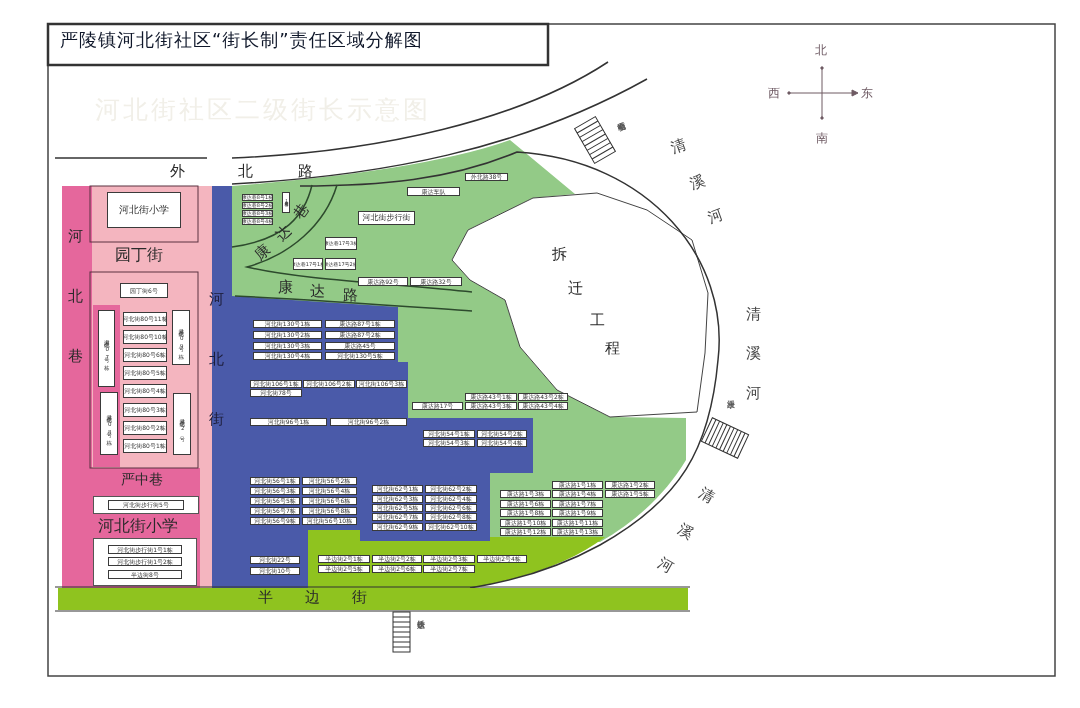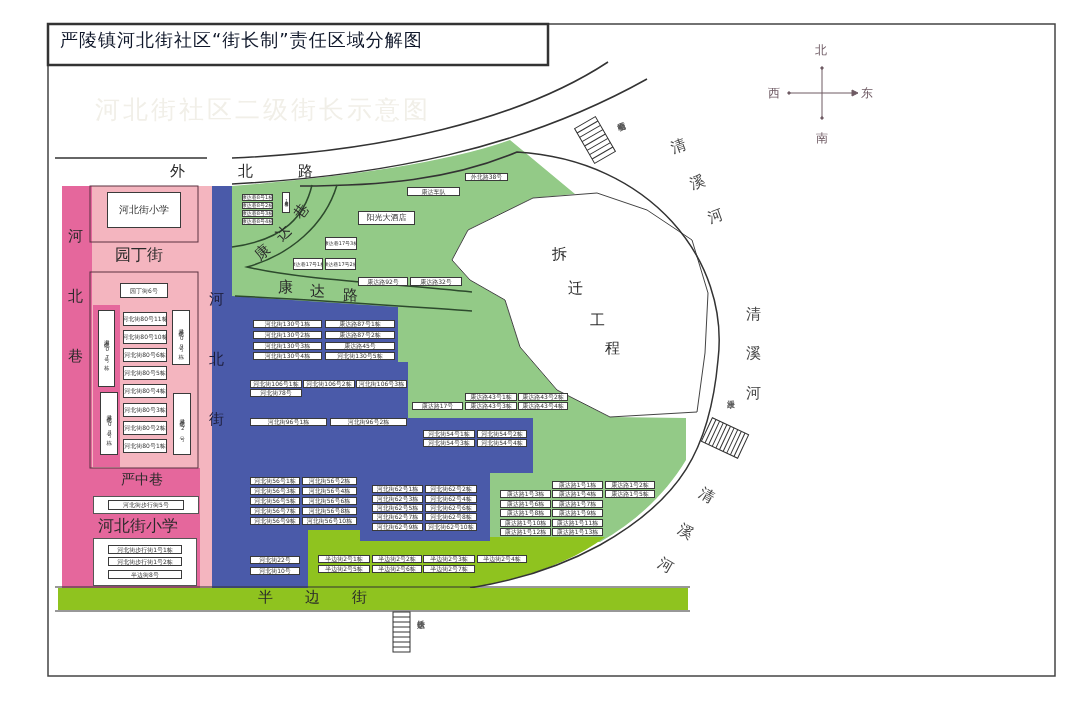--- a/index.html
+++ b/index.html
@@ -176,21 +176,21 @@
   <div class="b" style="left:108px;top:570px;width:74px;height:9px;">半边街8号</div>
 
   <div class="b" style="left:242px;top:194px;width:31px;height:7px;font-size:5px;">康达巷8号1栋</div>
   <div class="b" style="left:242px;top:202px;width:31px;height:7px;font-size:5px;">康达巷8号2栋</div>
   <div class="b" style="left:242px;top:210px;width:31px;height:7px;font-size:5px;">康达巷8号3栋</div>
   <div class="b" style="left:242px;top:218px;width:31px;height:7px;font-size:5px;">康达巷8号4栋</div>
   <div class="b bv" style="left:282px;top:192px;width:8px;height:21px;font-size:4px;letter-spacing:0;">康达巷10号</div>
   <div class="b" style="left:325px;top:237px;width:32px;height:13px;font-size:5px;">康达巷17号3栋</div>
   <div class="b" style="left:293px;top:258px;width:30px;height:12px;font-size:5px;">康达巷17号1栋</div>
   <div class="b" style="left:325px;top:258px;width:31px;height:12px;font-size:5px;">康达巷17号2栋</div>
-  <div class="b mid" style="left:358px;top:211px;width:57px;height:14px;">阳光大酒店</div>
+  <div class="b mid" style="left:358px;top:211px;width:57px;height:14px;">河北街步行街</div>
   <div class="b" style="left:407px;top:187px;width:53px;height:9px;">康达车队</div>
   <div class="b" style="left:465px;top:173px;width:43px;height:8px;">外北路38号</div>
   <div class="b" style="left:358px;top:277px;width:50px;height:9px;">康达路92号</div>
   <div class="b" style="left:410px;top:277px;width:52px;height:9px;">康达路32号</div>
   <div class="b" style="left:412px;top:402px;width:51px;height:8px;">康达路17号</div>
   <div class="b" style="left:465px;top:393px;width:52px;height:8px;">康达路43号1栋</div>
   <div class="b" style="left:518px;top:393px;width:50px;height:8px;">康达路43号2栋</div>
   <div class="b" style="left:465px;top:402px;width:52px;height:8px;">康达路43号3栋</div>
   <div class="b" style="left:518px;top:402px;width:50px;height:8px;">康达路43号4栋</div>
 

